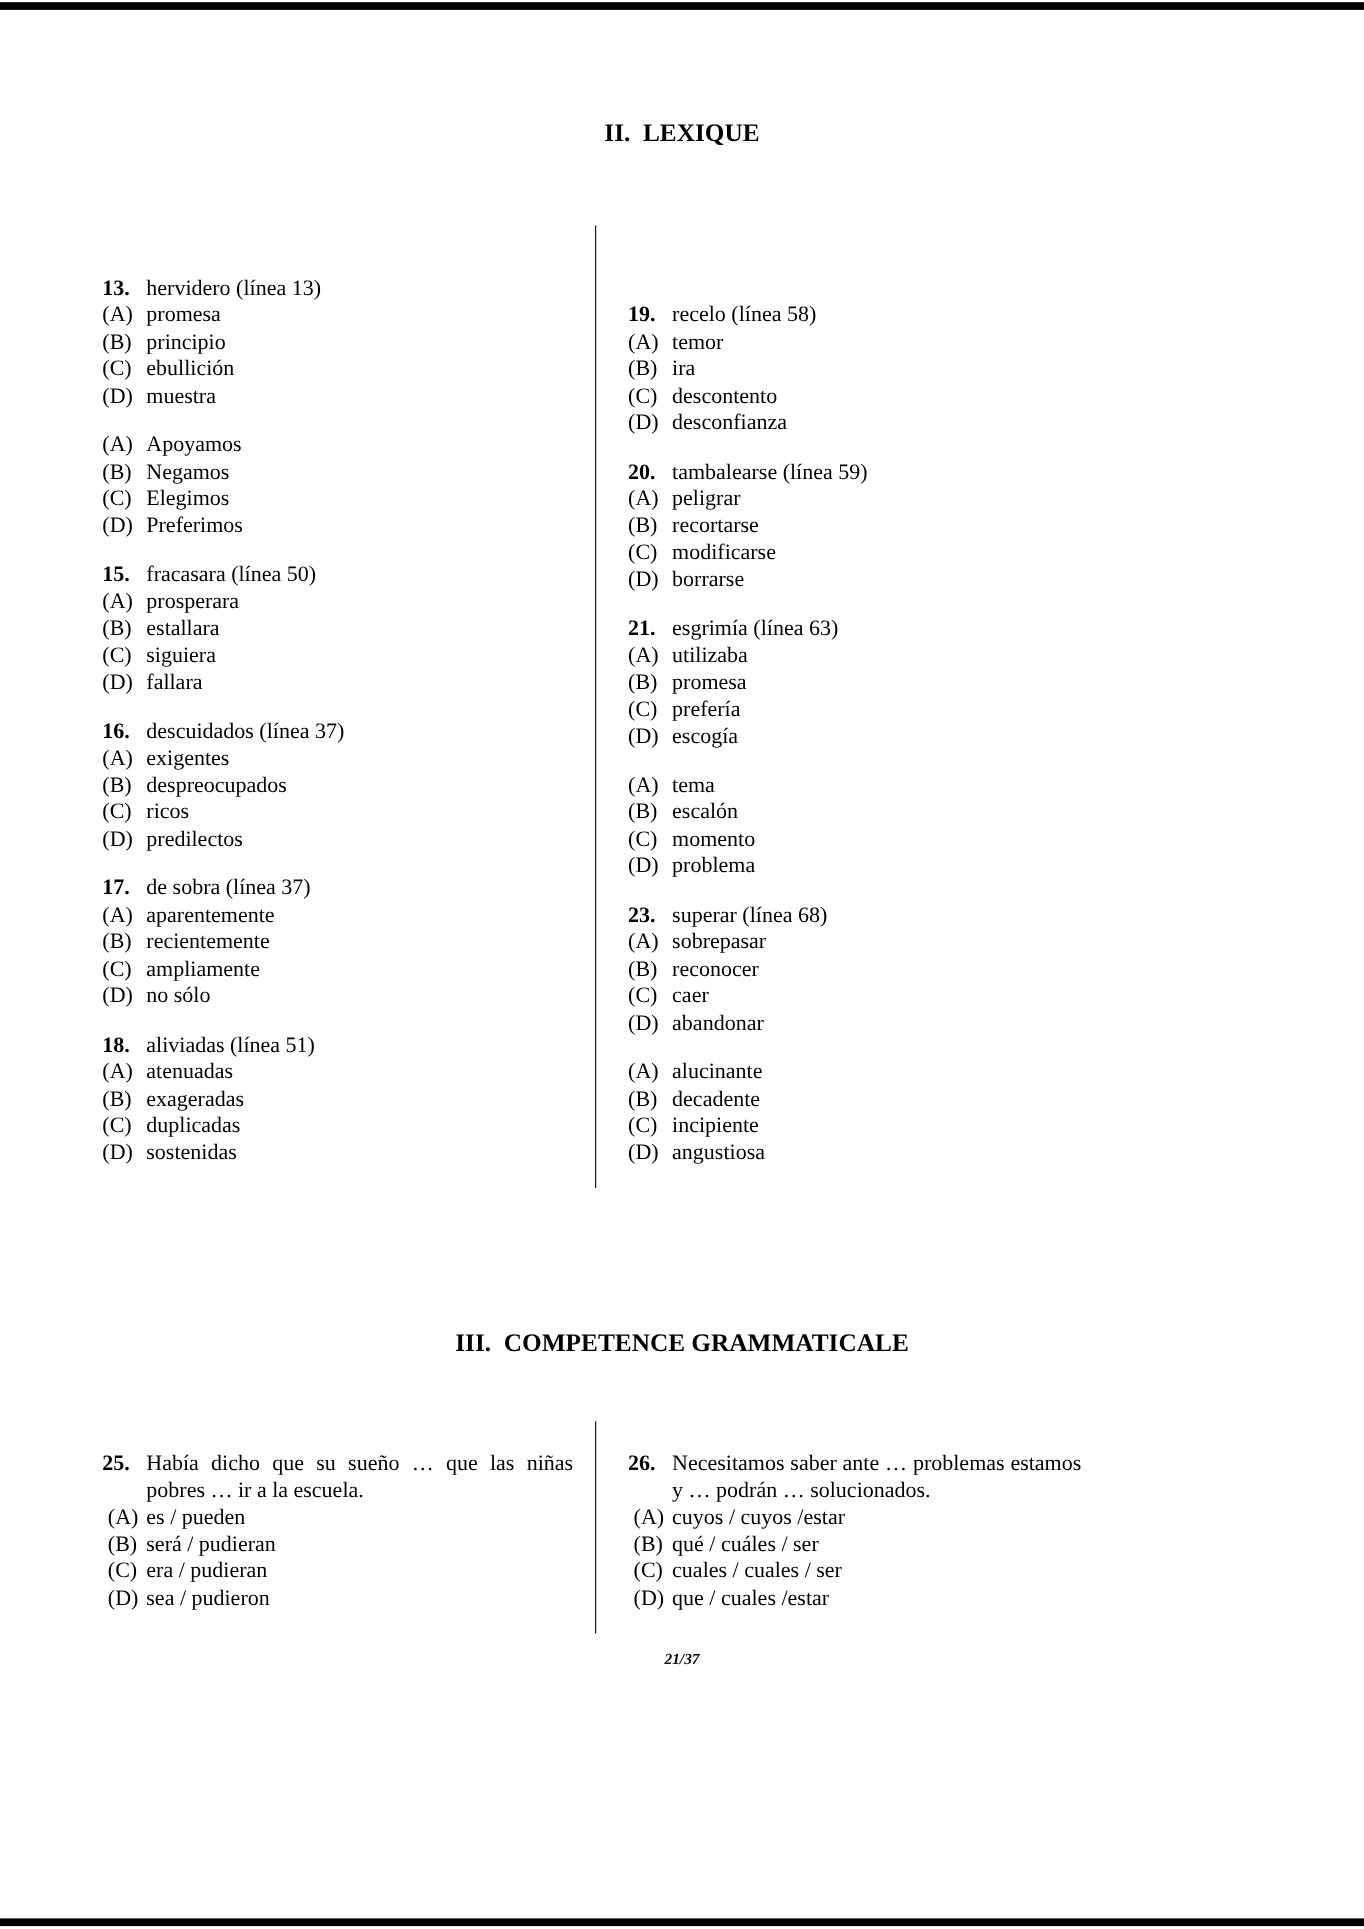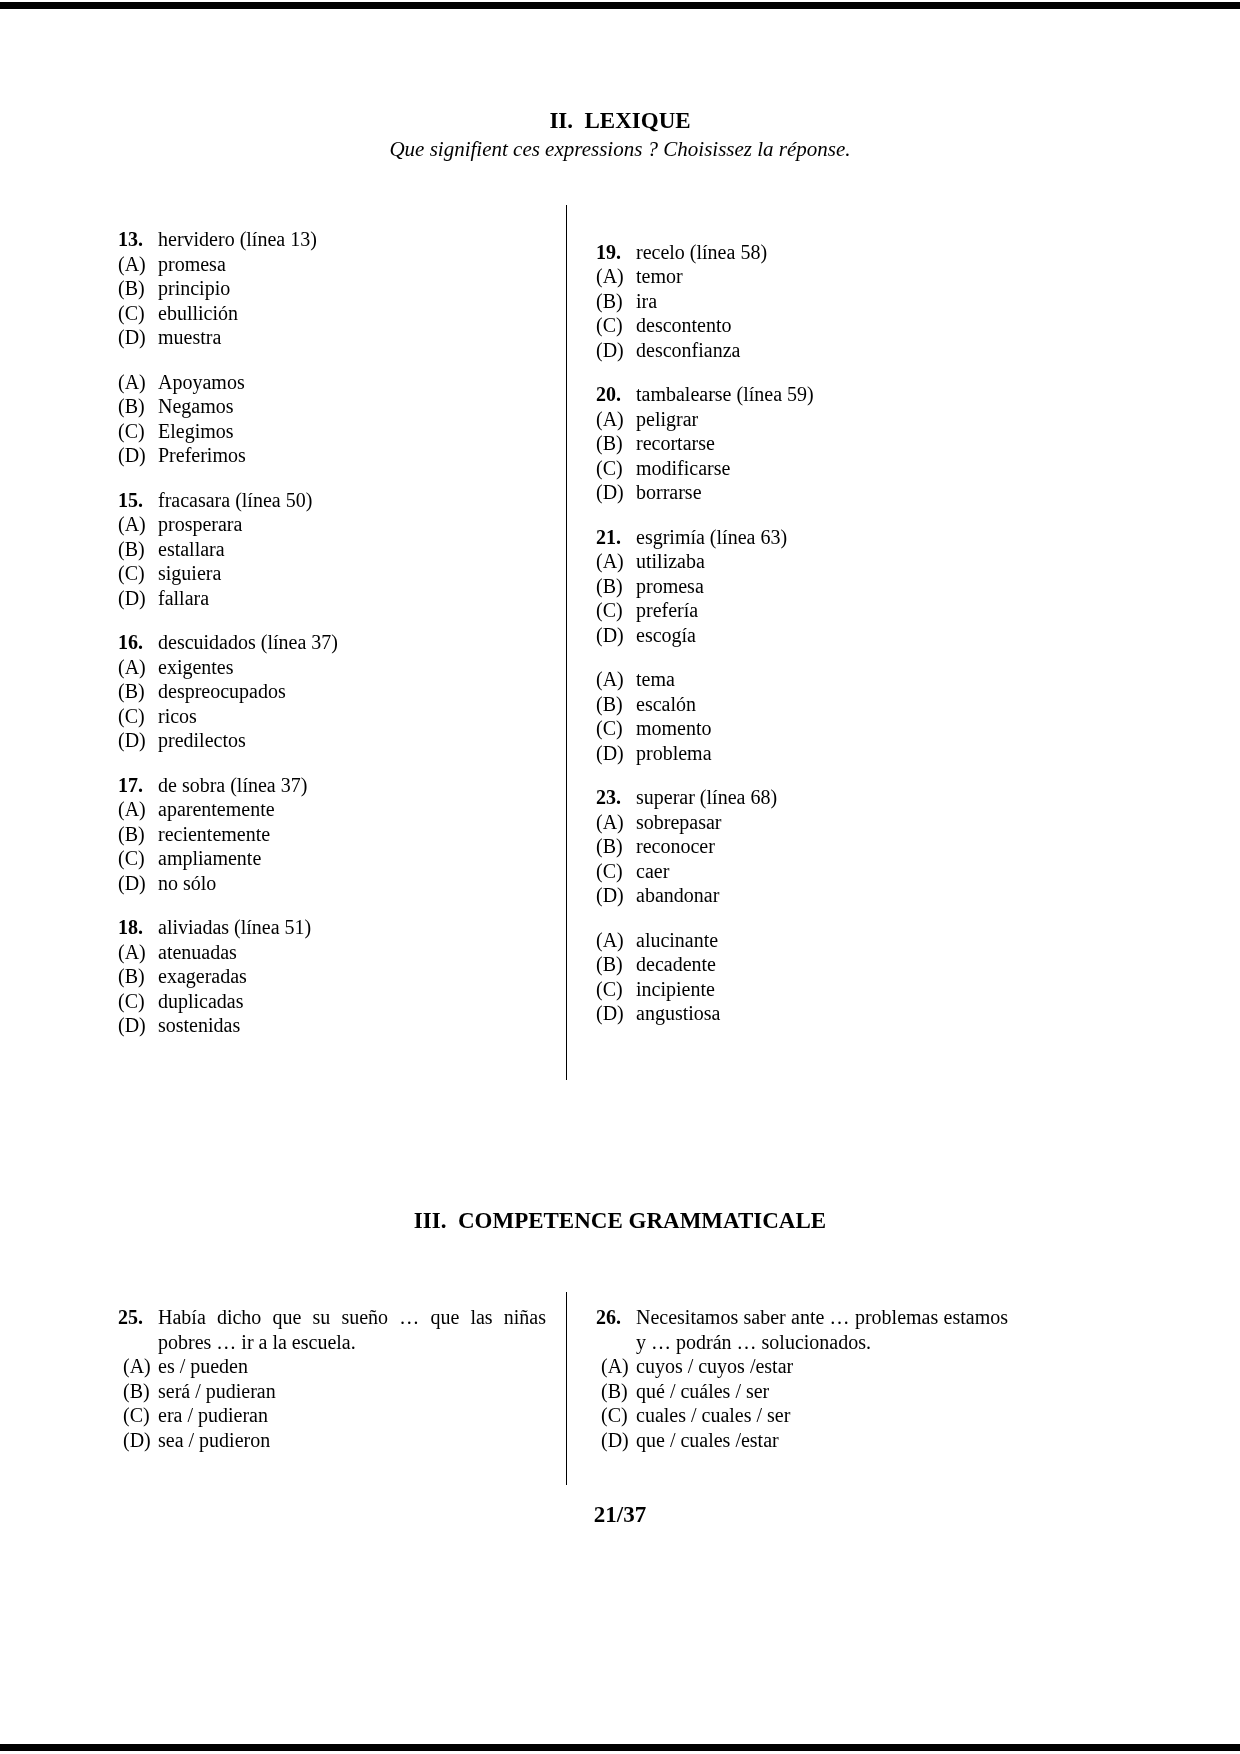--- a/index.html
+++ b/index.html
@@ -41,23 +41,23 @@
     left: 0;
     width: 100%;
     text-align: center;
     font-style: italic;
     font-size: 21px;
     top: 137px;
   }
 
   .columns {
     position: absolute;
-    left: 118px;
+    left: 93px;
     display: flex;
-    align-items: center;
+    align-items: flex-end;
   }
   #lexique-cols { top: 205px; }
   #grammar-cols { top: 1292px; }
 
   .divider {
     width: 1px;
     background: #000000;
     flex-shrink: 0;
   }
   #lexique-cols .divider { height: 875px; }
@@ -89,33 +89,33 @@
   .gram .option { padding-left: 5px; }
   .gram .opt-label { width: 35px; }
 
   .page-number {
     position: absolute;
     left: 0;
     width: 100%;
     top: 1502px;
     text-align: center;
     font-weight: bold;
-    font-size: 23px;
+    font-size: 14px;
+    font-style: italic;
   }
 </style>
 </head>
 <body>
 
 <div class="page">
 
   <div class="bar top"></div>
 
   <div class="section-title" id="lexique-title">II.  LEXIQUE</div>
 
-  <div class="subtitle">Que signifient ces expressions ? Choisissez la réponse.</div>
 
   <div class="columns lex" id="lexique-cols">
     <div class="col col-left">
         <div class="question">
           <div class="q-head">
             <span class="q-num">13.</span>
             <span class="q-text">hervidero (línea 13)</span>
           </div>
           <div class="option">
             <span class="opt-label">(A)</span>

